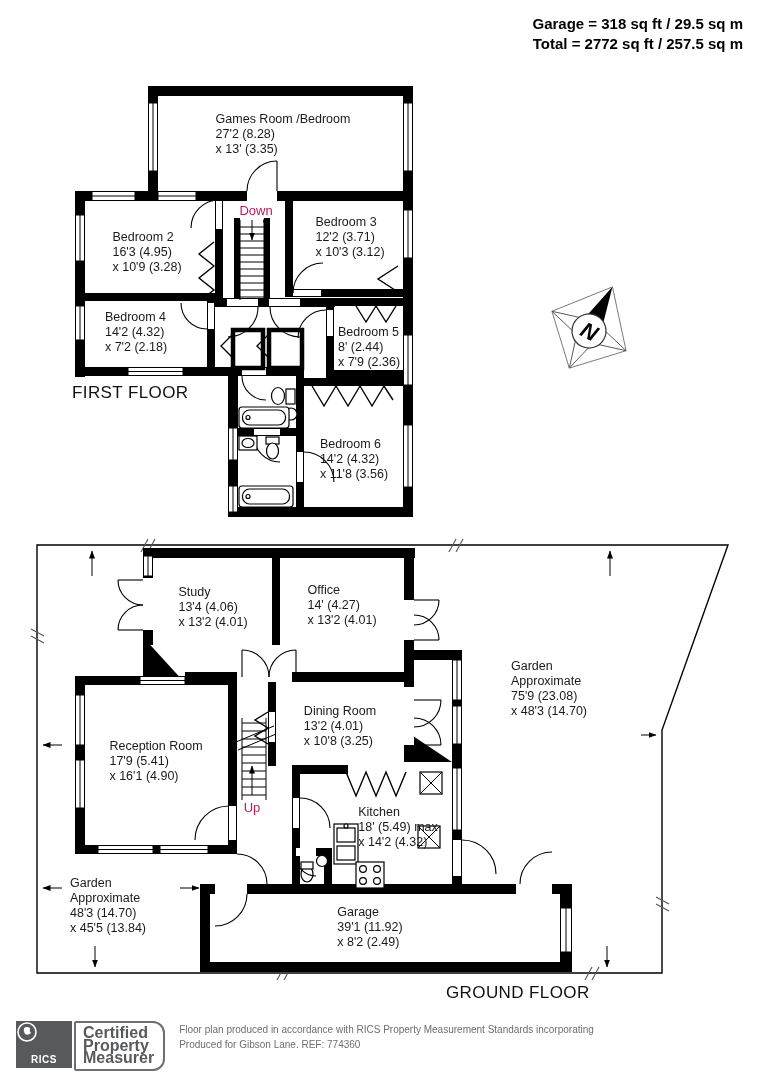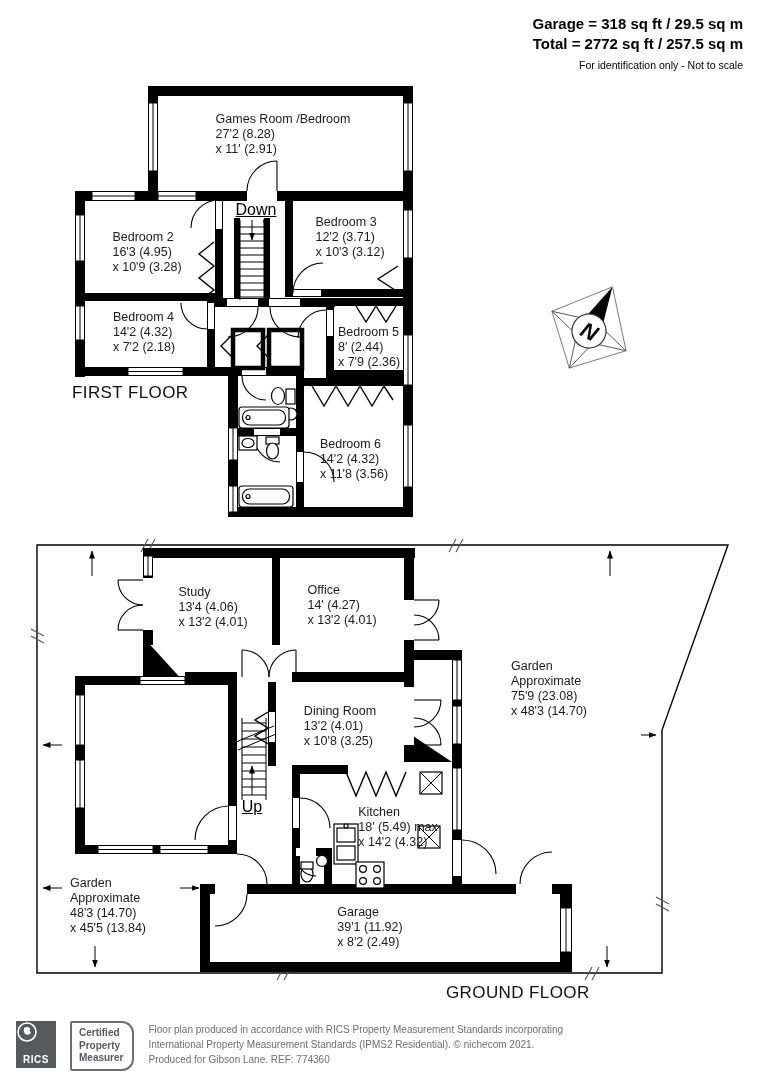--- a/index.html
+++ b/index.html
@@ -9,32 +9,32 @@
   .wall{fill:#000;}
   .thin{stroke:#000;stroke-width:1.4;fill:none;}
   .hair{stroke:#000;stroke-width:1;fill:none;}
   .arc{stroke:#000;stroke-width:1.1;fill:none;}
   .win{fill:#fff;stroke:#000;stroke-width:1;}
   .fix{fill:#fff;stroke:#000;stroke-width:1.2;}
   .zig{stroke:#000;stroke-width:1.4;fill:none;stroke-linejoin:miter;}
   .lbl{position:absolute;transform:translate(-50%,-50%);text-align:left;
        font-size:12.5px;line-height:15px;white-space:nowrap;color:#1a1a1a;}
   .floorlbl{position:absolute;font-size:17px;letter-spacing:.4px;color:#111;white-space:nowrap;}
-  .stairlbl{position:absolute;transform:translate(-50%,-50%);font-size:16px;color:#000000;text-decoration:underline;}
+  .stairlbl{position:absolute;transform:translate(-50%,-50%);font-size:13px;color:#be185d;}
   .north{position:absolute;transform:translate(-50%,-50%) rotate(28deg);
          font-size:22px;font-weight:bold;font-style:italic;color:#000;}
   .area-header{position:absolute;top:14px;right:18px;text-align:right;
                font-weight:bold;font-size:15px;line-height:19.5px;color:#000;}
   .area-header .disc{font-weight:normal;font-size:10.5px;margin-top:3px;}
   .footer{position:absolute;left:16px;top:1021px;display:flex;align-items:flex-start;color:#6d6e71;}
-  .rics-box{width:40px;height:47px;background:#58595b;display:flex;flex-direction:column;
+  .rics-box{width:56px;height:47px;background:#58595b;display:flex;flex-direction:column;
             align-items:center;justify-content:flex-end;padding-bottom:3px;box-sizing:border-box;}
   .rics-box .rics-word{color:#fff;font-weight:bold;font-size:10px;letter-spacing:.5px;line-height:10px;}
-  .badge{border:2px solid #6d6e71;border-radius:2px 12px 12px 2px;margin-left:14px;
-         padding:4px 9px 4px 7px;font-weight:bold;font-size:10px;line-height:12.5px;color:#58595b;}
+  .badge{border:2px solid #6d6e71;border-radius:2px 12px 12px 2px;margin-left:2px;
+         padding:4px 9px 4px 7px;font-weight:bold;font-size:16px;line-height:12.5px;color:#58595b;}
   .foot-text{margin-left:14px;font-size:10px;line-height:15px;color:#6d6e71;padding-top:1px;}
 </style>
 </head>
 <body>
 
 <div class="canvas">
 
 <svg width="761" height="1080" viewBox="0 0 761 1080">
   <defs>
     <marker id="ah" markerWidth="10" markerHeight="8" refX="7.5" refY="3" orient="auto">
@@ -333,39 +333,38 @@
       <path class="arc" d="M462,840 A34,34 0 0,1 496,874"></path>
       <path class="arc" d="M247,894 A32,32 0 0,1 215,926"></path>
       <path class="arc" d="M520,884 A32,32 0 0,1 552,852"></path>
     </g>
   </g>
 </svg>
 
 <div class="area-header">
   <div>Garage = 318 sq ft / 29.5 sq m</div>
   <div>Total = 2772 sq ft / 257.5 sq m</div>
-  <div class="disc">For identification only - Not to scale</div>
 </div>
 
 <div class="lbl" style="left:283px;top:134px">
   <div>Games Room /Bedroom</div>
   <div>27'2 (8.28)</div>
-  <div>x 11' (2.91)</div>
+  <div>x 13' (3.35)</div>
 </div>
 <div class="lbl" style="left:147px;top:252px">
   <div>Bedroom 2</div>
   <div>16'3 (4.95)</div>
   <div>x 10'9 (3.28)</div>
 </div>
 <div class="lbl" style="left:350px;top:237px">
   <div>Bedroom 3</div>
   <div>12'2 (3.71)</div>
   <div>x 10'3 (3.12)</div>
 </div>
-<div class="lbl" style="left:144px;top:332px">
+<div class="lbl" style="left:136px;top:332px">
   <div>Bedroom 4</div>
   <div>14'2 (4.32)</div>
   <div>x 7'2 (2.18)</div>
 </div>
 <div class="lbl" style="left:369px;top:347px">
   <div>Bedroom 5</div>
   <div>8' (2.44)</div>
   <div>x 7'9 (2.36)</div>
 </div>
 <div class="lbl" style="left:354px;top:459px">
@@ -380,20 +379,25 @@
 </div>
 <div class="lbl" style="left:342px;top:605px">
   <div>Office</div>
   <div>14' (4.27)</div>
   <div>x 13'2 (4.01)</div>
 </div>
 <div class="lbl" style="left:340px;top:726px">
   <div>Dining Room</div>
   <div>13'2 (4.01)</div>
   <div>x 10'8 (3.25)</div>
+</div>
+<div class="lbl" style="left:156px;top:761px">
+  <div>Reception Room</div>
+  <div>17'9 (5.41)</div>
+  <div>x 16'1 (4.90)</div>
 </div>
 <div class="lbl" style="left:398px;top:827px">
   <div>Kitchen</div>
   <div>18' (5.49) max</div>
   <div>x 14'2 (4.32)</div>
 </div>
 <div class="lbl" style="left:370px;top:927px">
   <div>Garage</div>
   <div>39'1 (11.92)</div>
   <div>x 8'2 (2.49)</div>
@@ -426,18 +430,17 @@
     </svg>
     <span class="rics-word">RICS</span>
   </div>
   <div class="badge">
     <div>Certified</div>
     <div>Property</div>
     <div>Measurer</div>
   </div>
   <div class="foot-text">
     <div>Floor plan produced in accordance with RICS Property Measurement Standards incorporating</div>
-    <div>International Property Measurement Standards (IPMS2 Residential).   © nichecom 2021.</div>
     <div>Produced for Gibson Lane.   REF:  774360</div>
   </div>
 </div>
 
 </div>
 
 </body></html>

